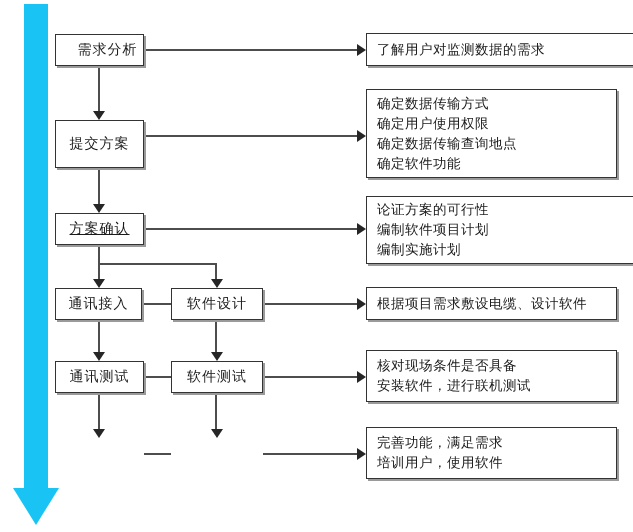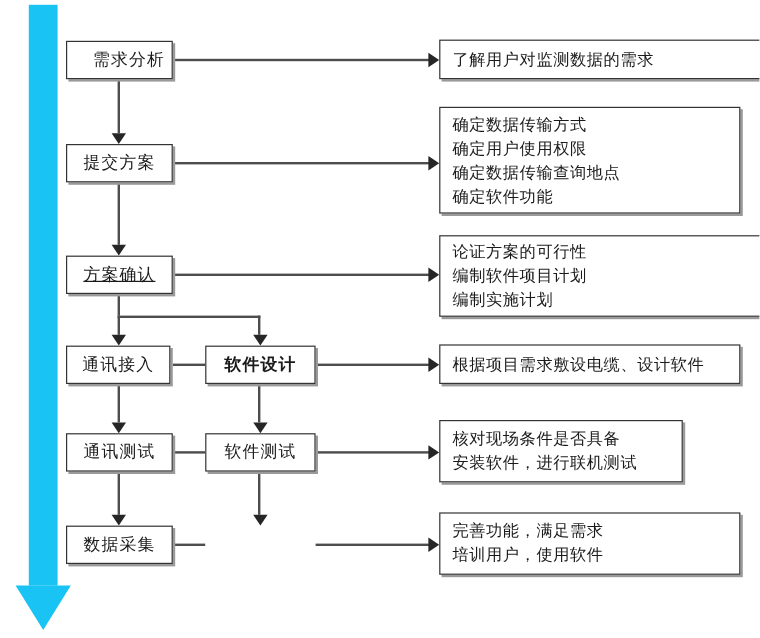--- a/index.html
+++ b/index.html
@@ -142,31 +142,30 @@
   <div class="arrow-right" style="left:357px; top:298px;"></div>
 
   <div class="hline" style="left:263px; top:376px; width:96px;"></div>
   <div class="arrow-right" style="left:357px; top:371px;"></div>
 
   <div class="hline" style="left:263px; top:453px; width:96px;"></div>
   <div class="arrow-right" style="left:357px; top:448px;"></div>
 
   <div class="node" style="left:55px; top:34px; width:89px; height:32px;padding-left:16px;">需求分析</div>
 
-  <div class="node" style="left:55px; top:120px; width:89px; height:32px;">提交方案</div>
+  <div class="node" style="left:55px; top:120px; width:89px; height:48px;">提交方案</div>
 
   <div class="node" style="left:55px; top:213px; width:89px; height:32px;text-decoration:underline;">方案确认</div>
 
   <div class="node" style="left:55px; top:288px; width:87px; height:32px;">通讯接入</div>
 
   <div class="node" style="left:55px; top:361px; width:89px; height:32px;">通讯测试</div>
 
-  <div class="node" style="left:55px; top:438px; width:89px; height:32px;">数据采集</div>
 
-  <div class="node" style="left:171px; top:288px; width:92px; height:32px;font-weight:bold;">软件设计</div>
+  <div class="node" style="left:171px; top:288px; width:92px; height:32px;">软件设计</div>
 
   <div class="node" style="left:171px; top:361px; width:92px; height:32px;">软件测试</div>
 
 
   <div class="desc" style="left:366px; top:33px; width:277px; height:33px;">
     <div class="line">了解用户对监测数据的需求</div>
   </div>
 
   <div class="desc" style="left:366px; top:89px; width:251px; height:89px;">
     <div class="line">确定数据传输方式</div>
@@ -178,21 +177,21 @@
   <div class="desc" style="left:366px; top:196px; width:286px; height:68px;">
     <div class="line">论证方案的可行性</div>
     <div class="line">编制软件项目计划</div>
     <div class="line">编制实施计划</div>
   </div>
 
   <div class="desc" style="left:366px; top:287px; width:251px; height:33px;">
     <div class="line">根据项目需求敷设电缆、设计软件</div>
   </div>
 
-  <div class="desc" style="left:366px; top:350px; width:203px; height:52px;">
+  <div class="desc" style="left:366px; top:350px; width:251px; height:52px;">
     <div class="line">核对现场条件是否具备</div>
     <div class="line">安装软件，进行联机测试</div>
   </div>
 
   <div class="desc" style="left:366px; top:427px; width:251px; height:52px;">
     <div class="line">完善功能，满足需求</div>
     <div class="line">培训用户，使用软件</div>
   </div>
 
 </div>

